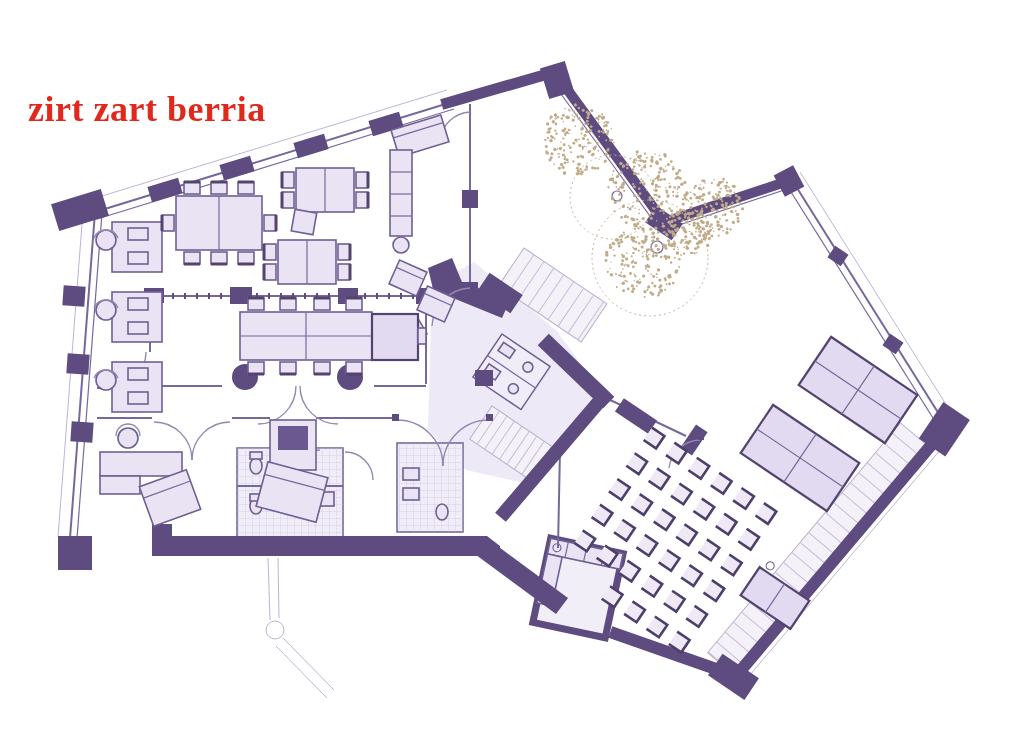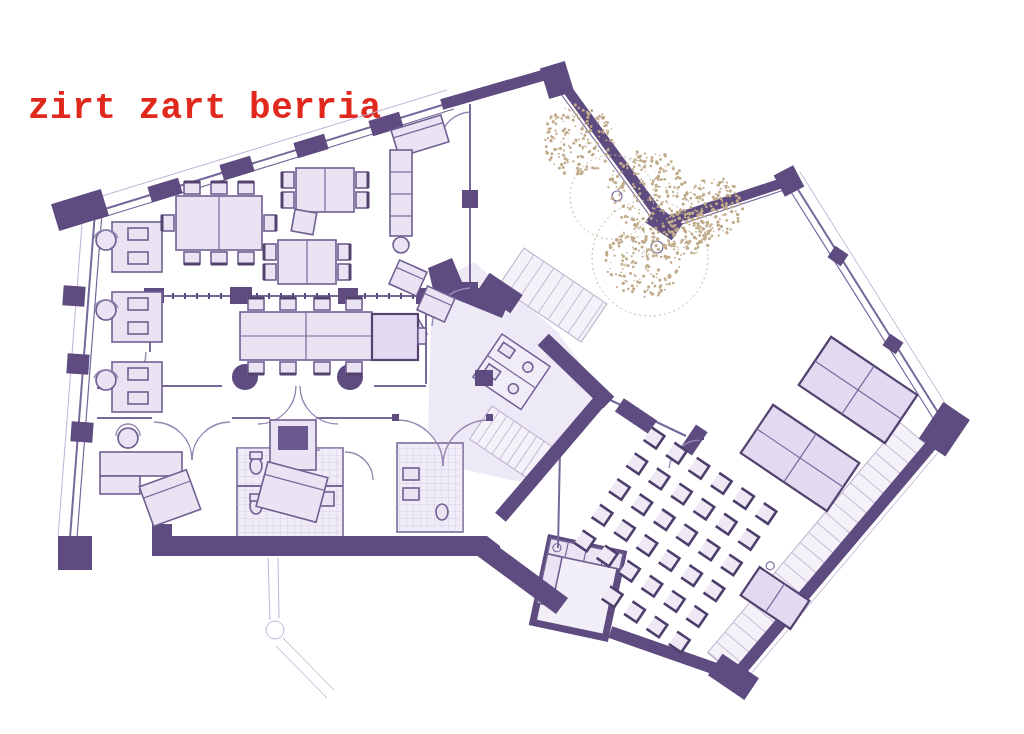--- a/index.html
+++ b/index.html
@@ -1,18 +1,18 @@
 <!DOCTYPE html>
 <html><head>
 <meta charset="utf-8">
 <style>
   html,body{margin:0;padding:0;background:#fff;}
   .stage{
     position:relative;width:1024px;height:734px;background:var(--bg,#ffffff);
-    overflow:hidden;font-family:Liberation Mono, monospace;
+    overflow:hidden;font-family:Liberation Serif, serif;
   }
   .plan-title{
     position:absolute;left:28px;top:88px;
     font-size:36px;font-weight:bold;letter-spacing:.5px;
     color:var(--accent,#e0281c);
   }
   svg.plan{position:absolute;left:0;top:0;}
   .wallT{stroke:var(--wall,#5e4b80);fill:none;stroke-linecap:square;}
   .wallF{fill:var(--wall,#5e4b80);stroke:none;}
   .thin{stroke:var(--line,#77689c);stroke-width:2;fill:none;}

